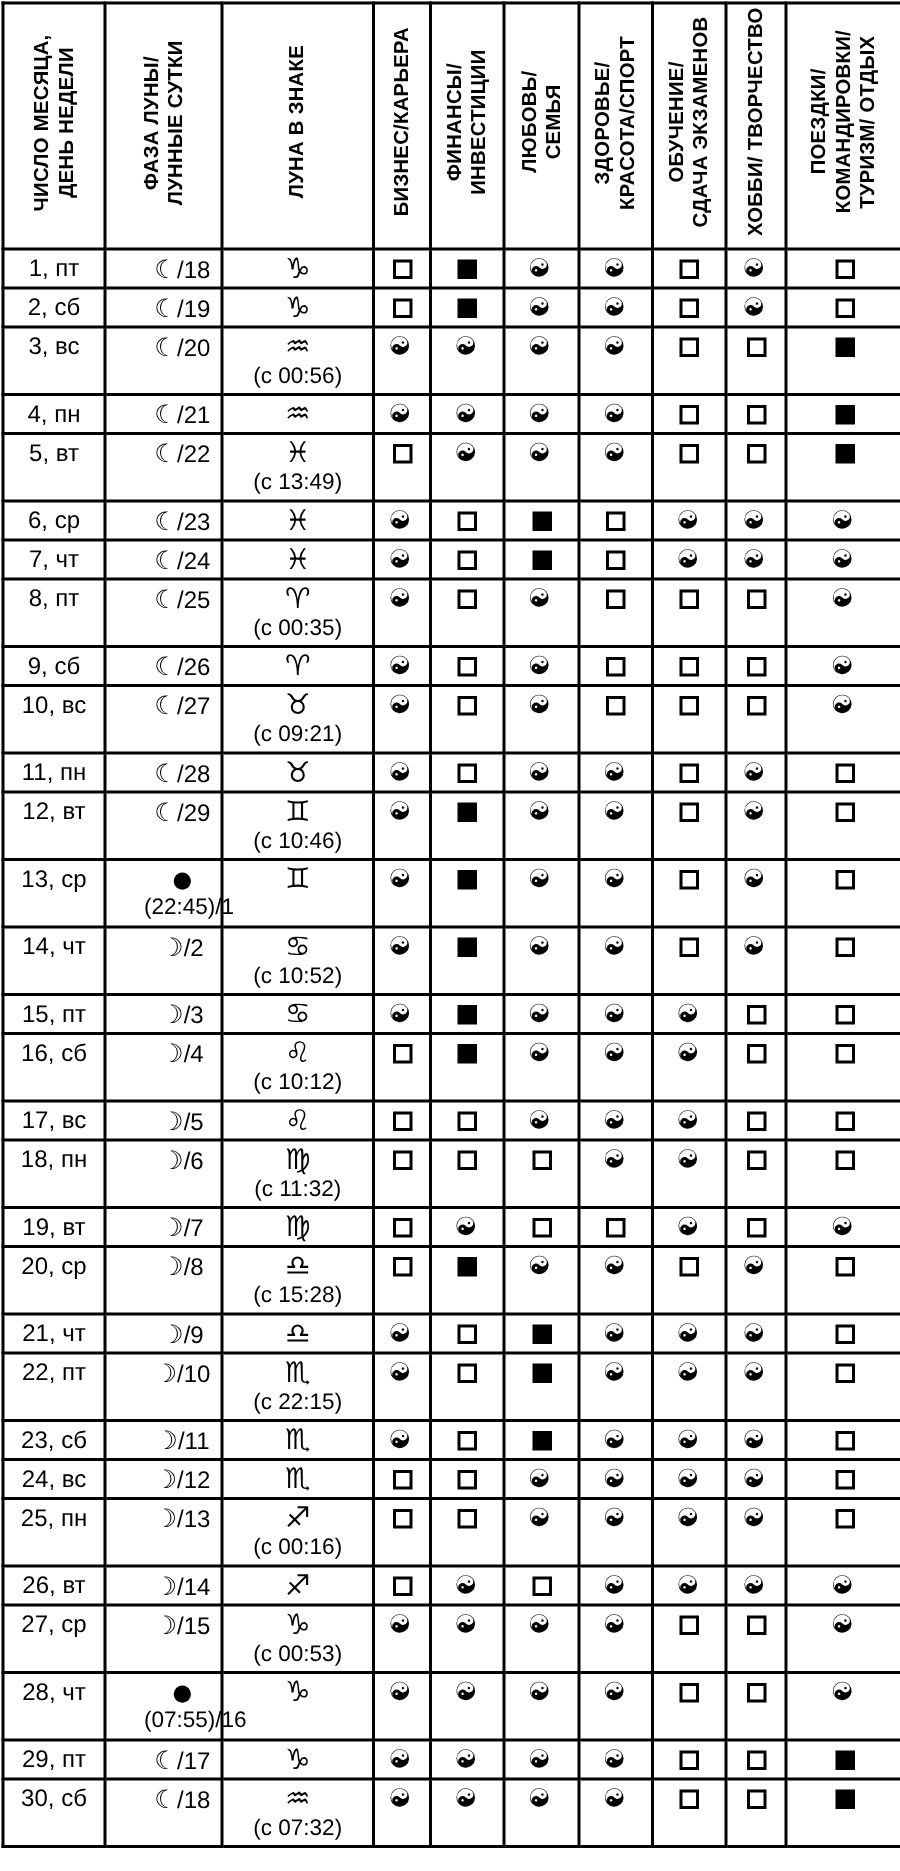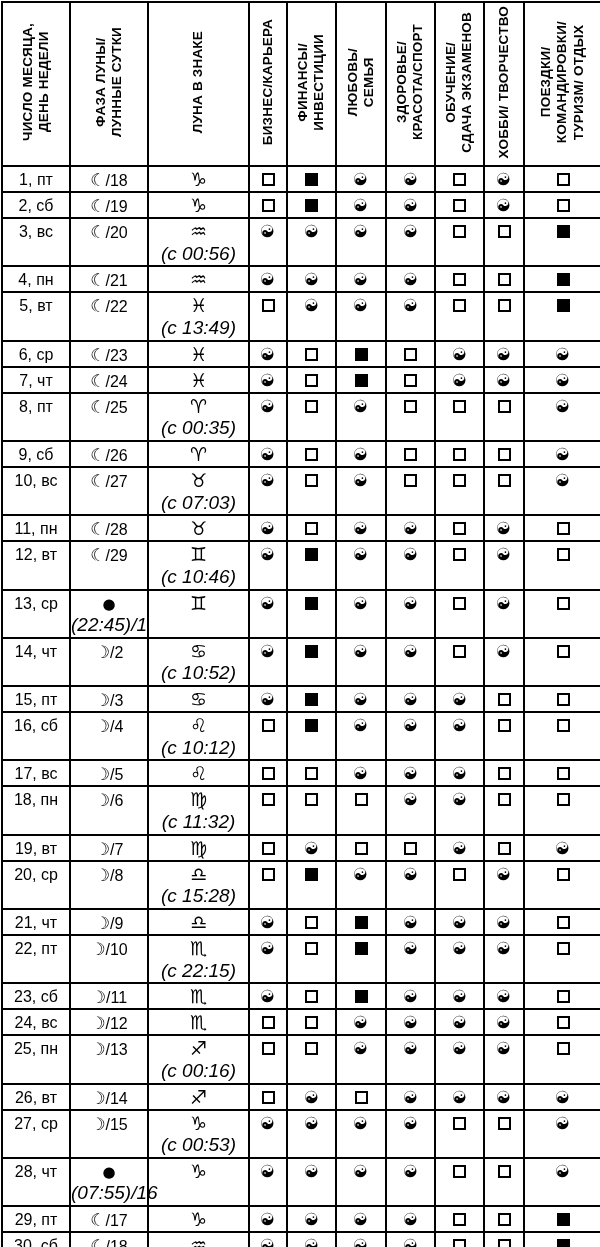--- a/index.html
+++ b/index.html
@@ -14,27 +14,27 @@
     white-space:pre-line;
     font-weight:bold;
     font-size:13.5px;
     line-height:1.22;
     letter-spacing:.2px;
   }
   tbody td{vertical-align:top;text-align:center;padding-top:3px;}
   tr.single{height:26px;}
   tr.tall{height:45px;}
   .c-date{font-weight:normal;font-size:16px;text-align:center;line-height:1.2;}
-  .c-phase{font-size:16px;line-height:1.2;white-space:nowrap;}
+  .c-phase{font-size:16px;line-height:1.2;white-space:nowrap;padding-left:25px;}
   .c-sign{font-size:16px;line-height:1.1;}
   .sym{font-family:"DejaVu Sans",sans-serif;}
   .moon{font-size:17px;}
   .newmoon{font-size:15px;line-height:1;}
   .zodiac{font-size:19px;line-height:1;}
-  .subline{font-size:19px;line-height:1.25;white-space:nowrap;font-style:italic;}
+  .subline{font-size:15px;line-height:1.25;white-space:nowrap;}
   .yy{display:inline-block;font-size:17px;line-height:1;transform:rotate(-42deg);margin-top:1px;}
   .sq-open{display:inline-block;width:9px;height:9px;border:2.5px solid #000;margin-top:3px;}
   .sq-fill{display:inline-block;width:13px;height:13px;background:#000;margin-top:3px;}
 </style>
 </head>
 <body>
 
 <table>
   <colgroup>
     <col style="width:68px">
@@ -175,21 +175,21 @@
         <td><span class="sq-open"></span></td>
         <td><span class="yy sym">☯</span></td>
         <td><span class="sq-open"></span></td>
         <td><span class="sq-open"></span></td>
         <td><span class="sq-open"></span></td>
         <td><span class="yy sym">☯</span></td>
       </tr>
       <tr class="tall">
         <td class="c-date">10, вс</td>
         <td class="c-phase"><span class="moon sym">☾</span>/27</td>
-        <td class="c-sign"><span class="zodiac sym">♉</span><div class="subline">(с 07:03)</div></td>
+        <td class="c-sign"><span class="zodiac sym">♉</span><div class="subline">(с 09:21)</div></td>
         <td><span class="yy sym">☯</span></td>
         <td><span class="sq-open"></span></td>
         <td><span class="yy sym">☯</span></td>
         <td><span class="sq-open"></span></td>
         <td><span class="sq-open"></span></td>
         <td><span class="sq-open"></span></td>
         <td><span class="yy sym">☯</span></td>
       </tr>
       <tr class="single">
         <td class="c-date">11, пн</td>

